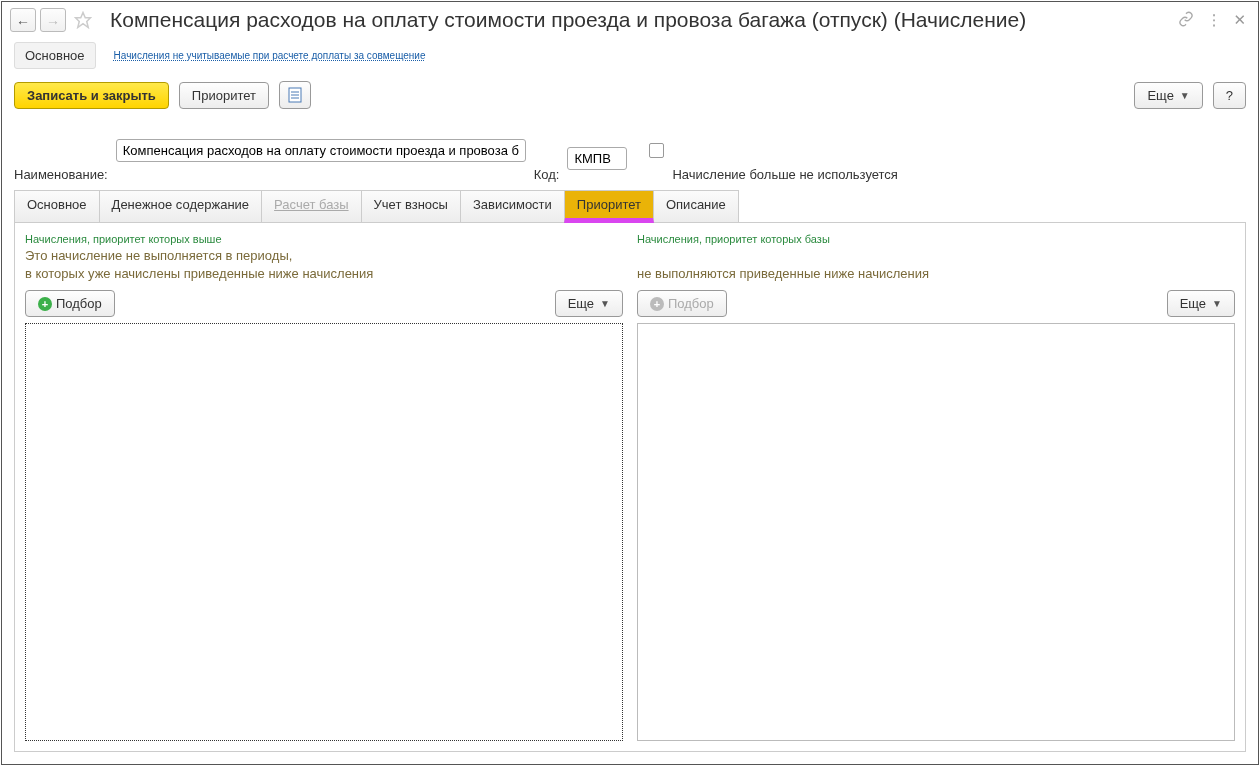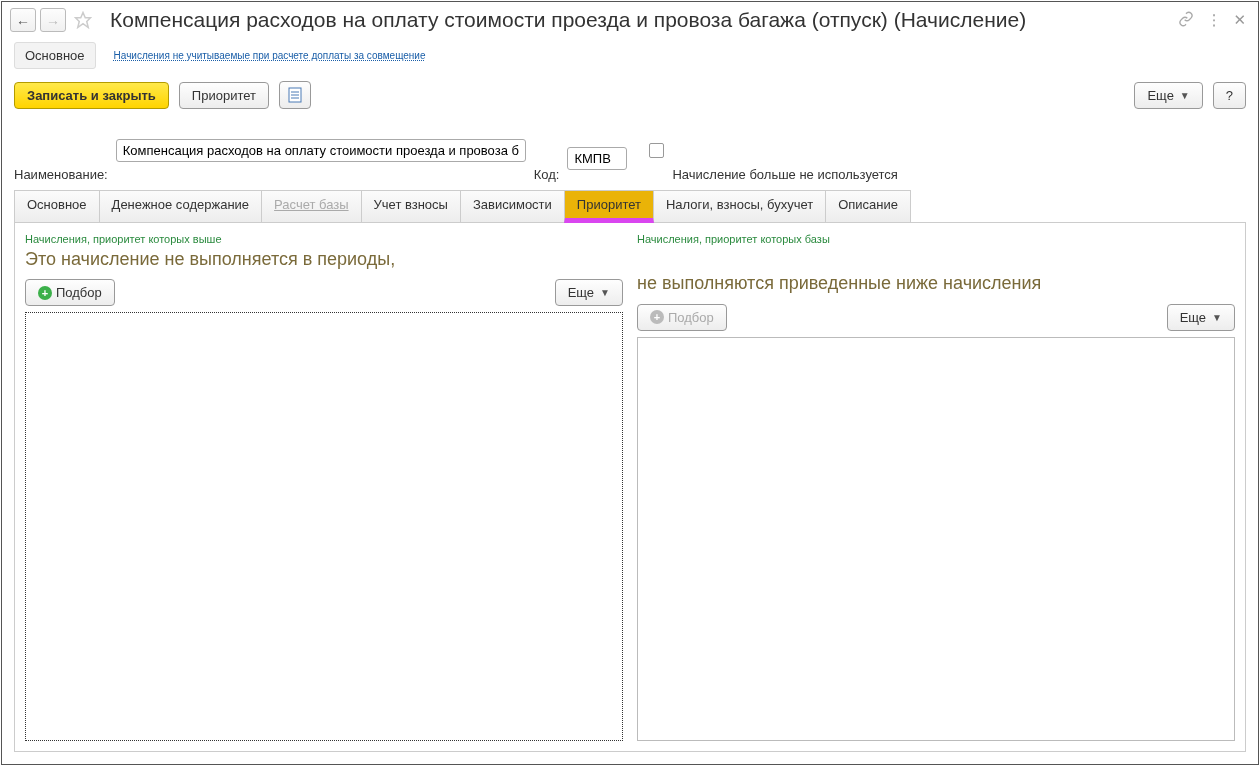--- a/index.html
+++ b/index.html
@@ -140,21 +140,21 @@
     border:1px solid #ccc;
     margin:0 12px 12px 12px;
     padding:10px;
     flex:1;
     display:flex;
     gap:14px;
     margin-top:-1px;
   }
   .panel { flex:1; display:flex; flex-direction:column; }
   .panel-title { color:#2a8a3e; font-size:11px; margin-bottom:2px; }
-  .panel-desc { color:#7a6a3a; font-size:18px; line-height:1.35; margin-bottom:8px; }
+  .panel-desc { color:#7a6a3a; font-size:13px; line-height:1.35; margin-bottom:8px; }
   .panel-bar {
     display:flex; align-items:center; margin-bottom:6px; gap:6px;
   }
   .plus-circle {
     width:14px; height:14px; border-radius:50%;
     background:#3cb04a; color:#fff; display:flex;
     align-items:center; justify-content:center; font-size:11px; font-weight:bold;
   }
   .plus-circle.gray { background:#bbb; }
   .list-area {
@@ -232,29 +232,29 @@
     <label>Начисление больше не используется</label>
   </div>
 
   <div class="tabs-row" id="tabs-row">
       <div class="tab">Основное</div>
       <div class="tab">Денежное содержание</div>
       <div class="tab disabled">Расчет базы</div>
       <div class="tab">Учет взносы</div>
       <div class="tab">Зависимости</div>
       <div class="tab active">Приоритет</div>
-      <div class="tab">Налоги, взносы, бухучет</div>
       <div class="tab">Описание</div>
     </div>
 
   <div class="content">
     <div class="panel">
       <div class="panel-title">Начисления, приоритет которых выше</div>
       <div class="panel-desc">
         <span>Это начисление не выполняется в периоды,</span><br>
+        <span>в которых уже начислены приведенные ниже начисления</span>
       </div>
       <div class="panel-bar">
         <div class="btn">
           <span class="plus-circle">+</span>
           <span>Подбор</span>
         </div>
         <div style="flex:1"></div>
         <div class="btn">
           <span>Еще</span>
             <span class="caret-down">▼</span>

